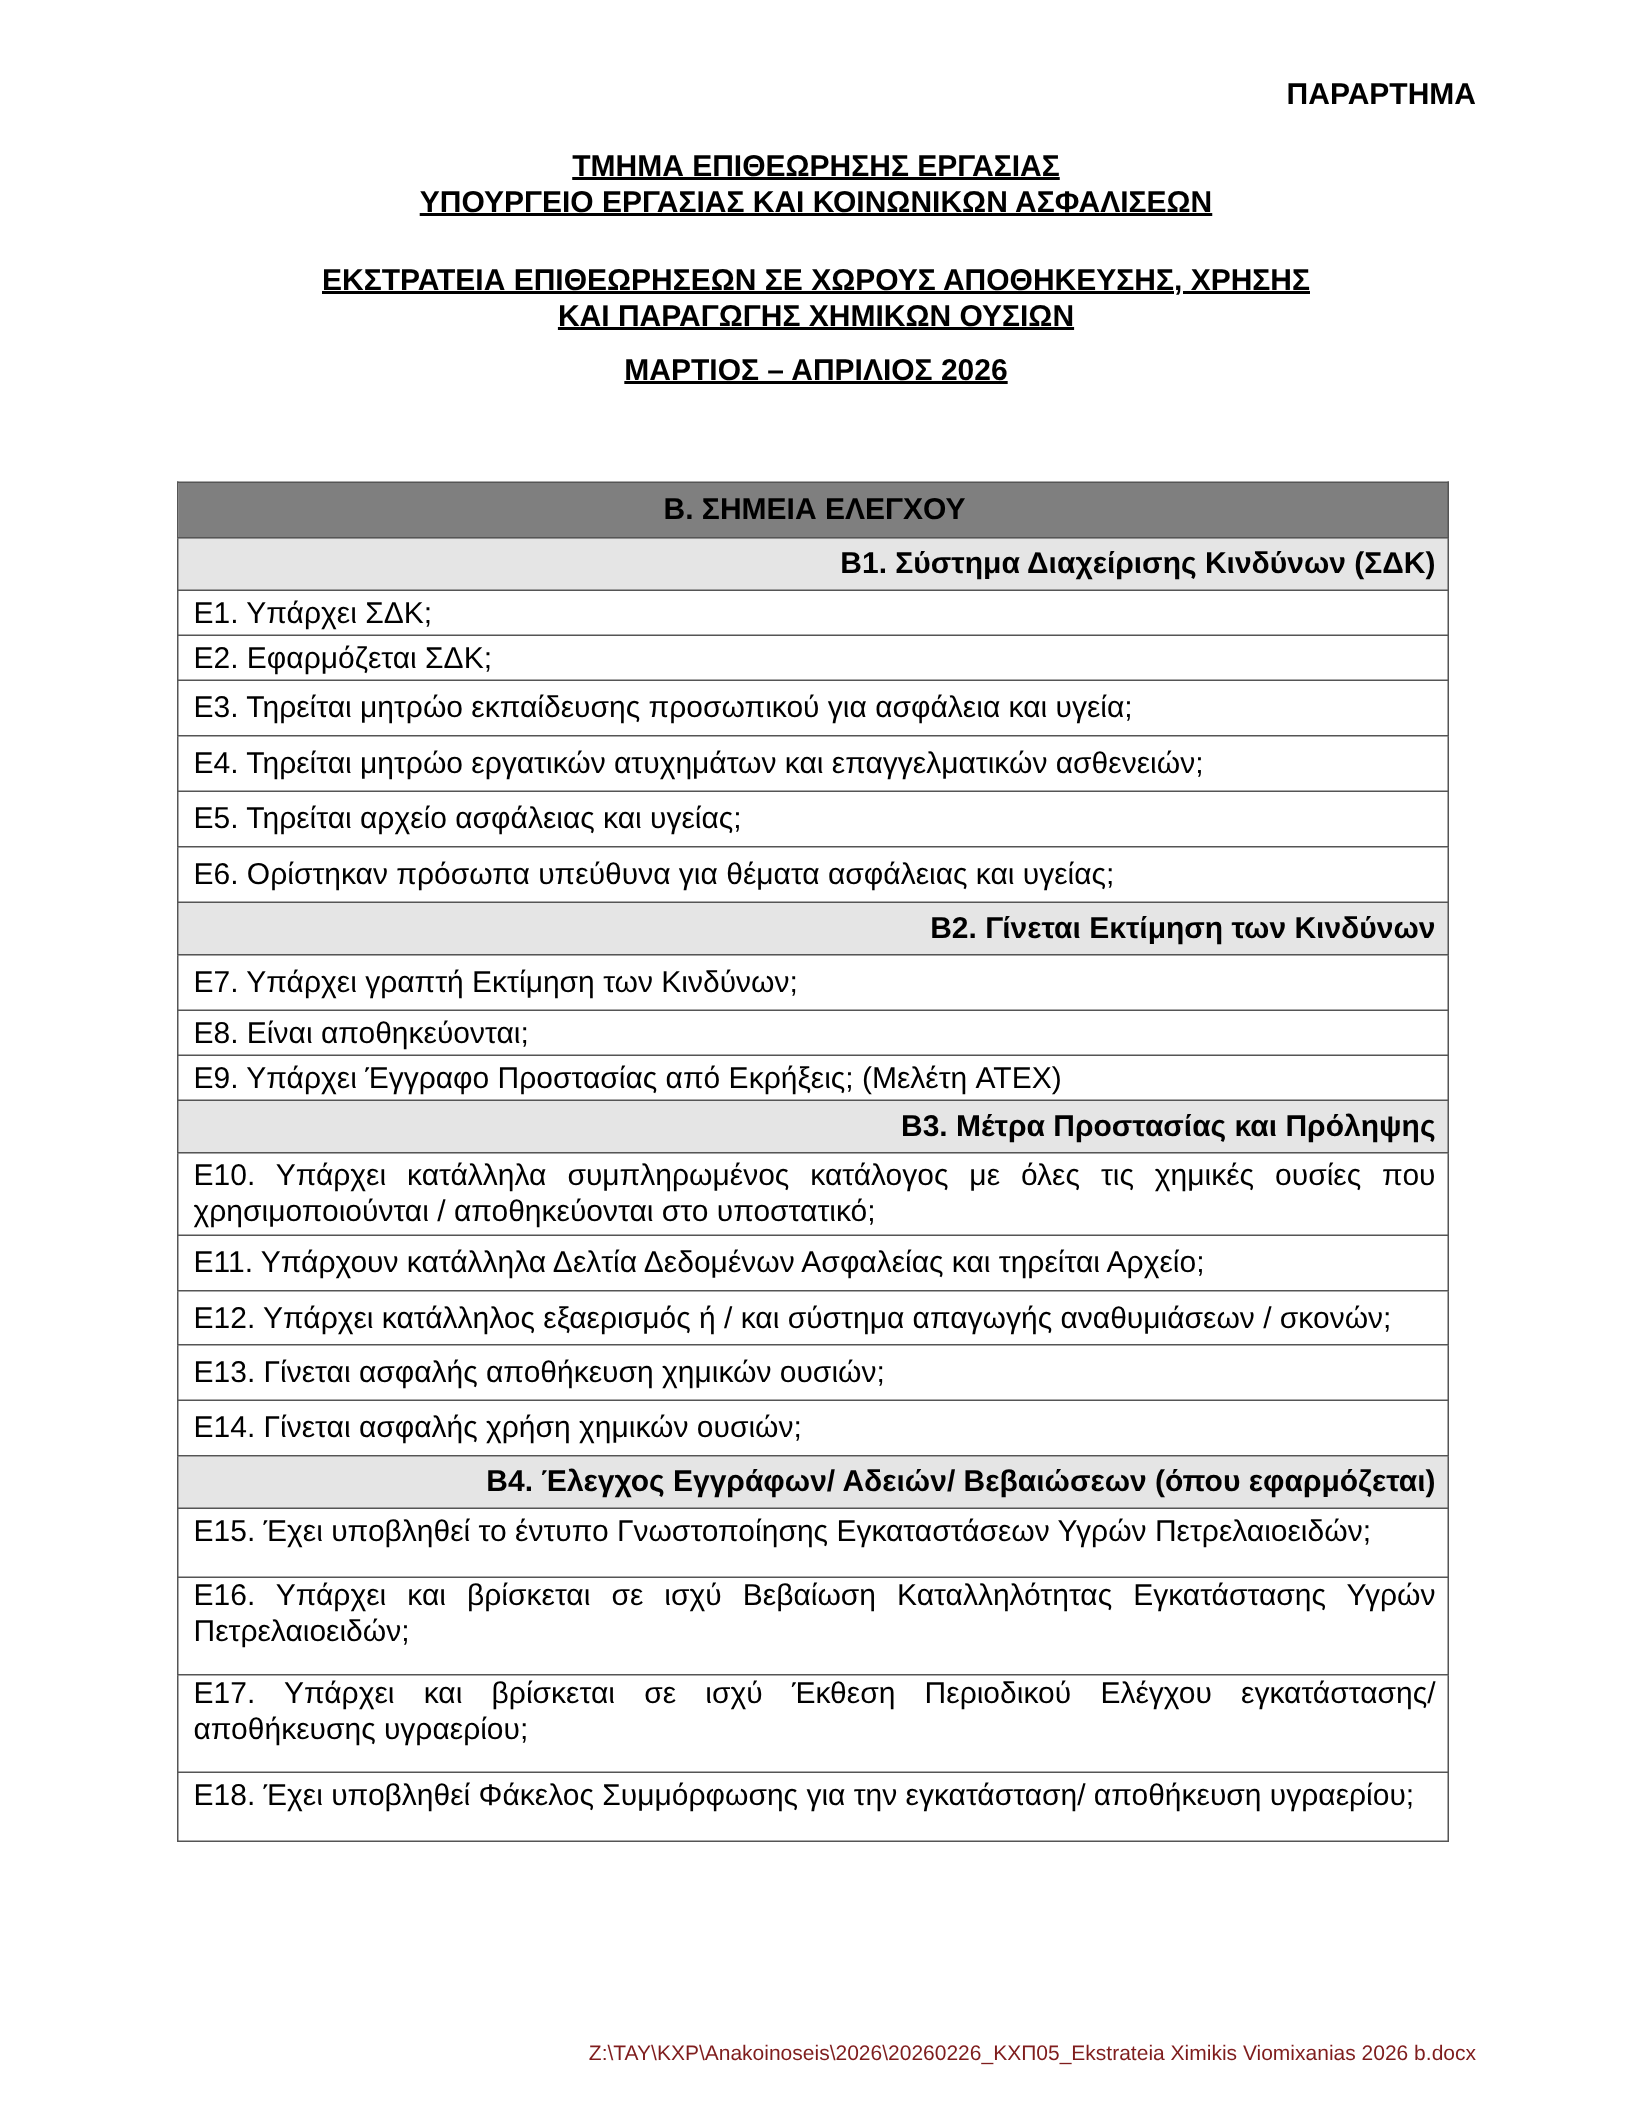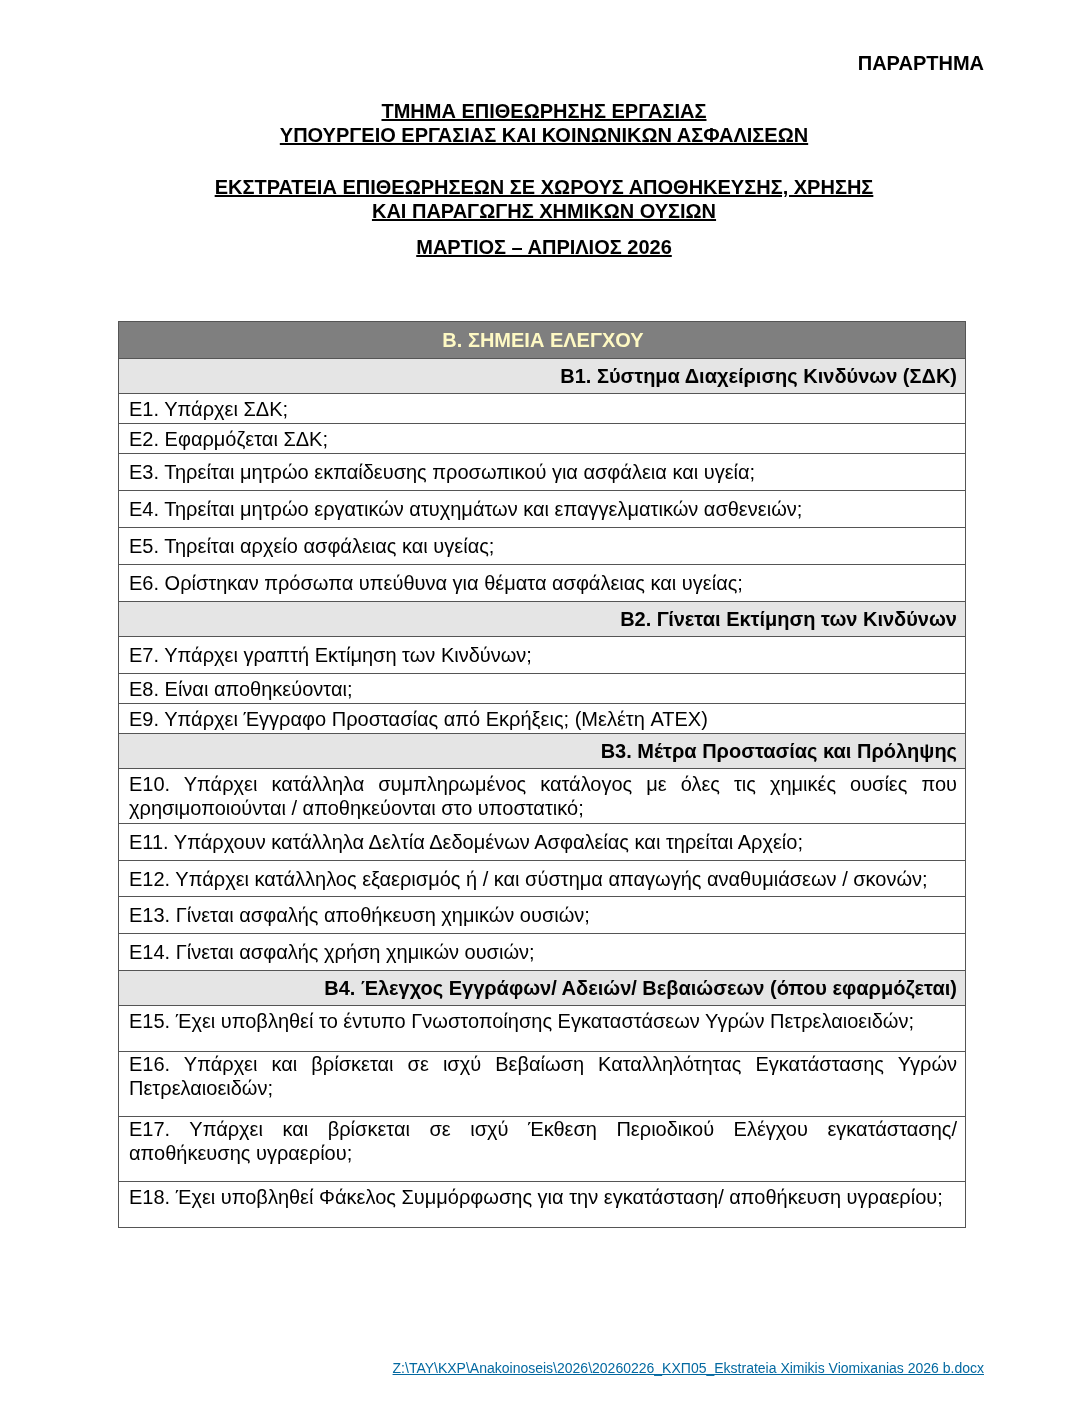--- a/index.html
+++ b/index.html
@@ -22,34 +22,34 @@
 
     table.checklist {
       position: absolute; left: 118px; top: 321px; width: 848px;
       border-collapse: collapse; font-size: 20px;
     }
     table.checklist td {
       border: 1.5px solid #555; padding: 0 8px 0 10px;
     }
     tr.main-head td {
       background: #7f7f7f; text-align: center; font-weight: bold;
-      height: 36px; color: #fef9c3;
+      height: 36px; color: #000000;
     }
     tr.sec-head td {
       background: #e5e5e5; text-align: right; font-weight: bold;
       height: 34px;
     }
     tr.item td { height: 29px; line-height: 26px; text-align: justify; margin-top: 11px; }
     tr.item.tall td { height: 36px; }
     tr.item.multi td { line-height: 24px; padding-top: 3px; padding-bottom: 3px; }
     tr.item.multi-tight td { line-height: 24px; padding-top: 0; padding-bottom: 16px; }
     tr.item td span.txt { display: block; text-align: justify; text-align-last: left; }
 
     .footer-path {
-      position: absolute; right: 104px; top: 1360px; font-size: 14px; color: #0369a1; text-decoration: underline;
+      position: absolute; right: 104px; top: 1360px; font-size: 14px; color: #7f1d1d;
     }
   </style>
 </head>
 <body>
 
 <div class="annex">ΠΑΡΑΡΤΗΜΑ</div>
 
 <div class="heading-block h1">
   <span>ΤΜΗΜΑ ΕΠΙΘΕΩΡΗΣΗΣ ΕΡΓΑΣΙΑΣ</span>
   <span>ΥΠΟΥΡΓΕΙΟ ΕΡΓΑΣΙΑΣ ΚΑΙ ΚΟΙΝΩΝΙΚΩΝ ΑΣΦΑΛΙΣΕΩΝ</span>

